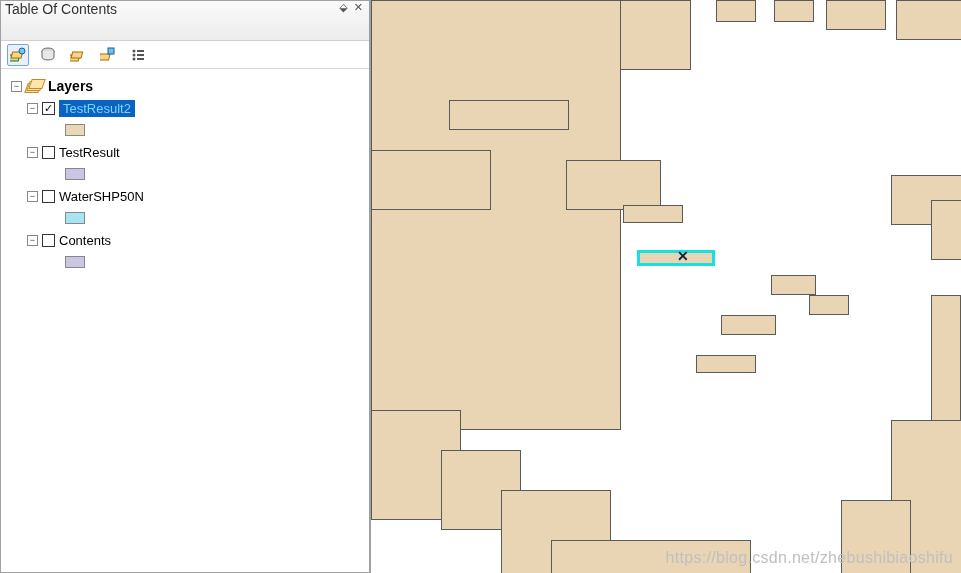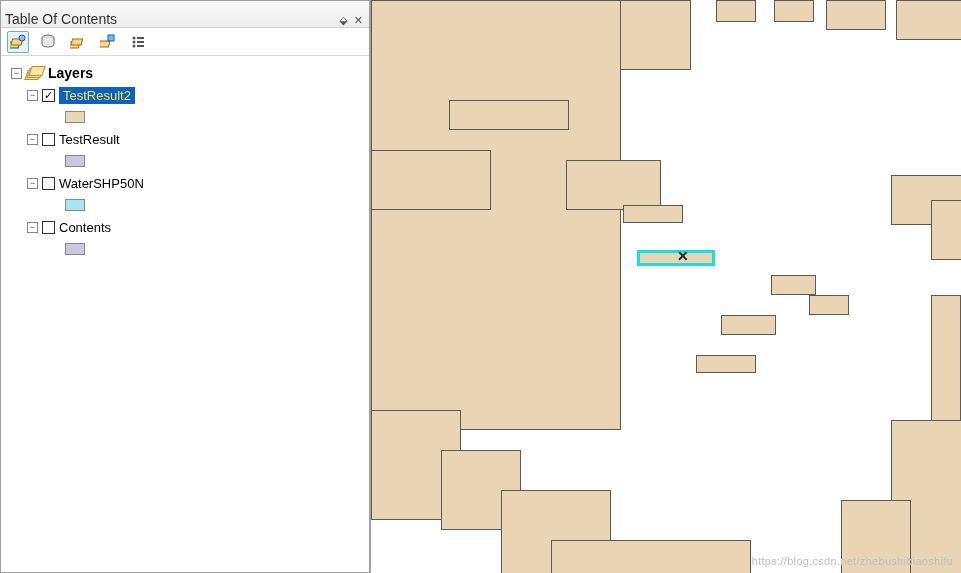--- a/index.html
+++ b/index.html
@@ -14,23 +14,23 @@
 }
 .toc-panel {
   width: 370px;
   height: 100%;
   border: 1px solid #a0a0a0;
   background: #fff;
   display: flex;
   flex-direction: column;
 }
 .toc-title {
-  height: 27px;
-  display: flex;
-  align-items: flex-end;
+  height: 40px;
+  display: flex;
+  align-items: flex-start;
   padding: 0 4px;
   font-size: 14px;
   color: #333;
   border-bottom: 1px solid #d0d0d0;
   background: linear-gradient(#fafafa,#ececec);
 }
 .toc-title-text { flex: 1; }
 .title-icons { display: flex; gap: 6px; padding-right: 2px; }
 .title-icons span { font-size: 11px; color: #555; cursor: pointer; }
 .toc-toolbar {
@@ -87,21 +87,21 @@
 }
 .layers-icon span:nth-child(1){ left:0; top:4px; }
 .layers-icon span:nth-child(2){ left:2px; top:2px; }
 .layers-icon span:nth-child(3){ left:4px; top:0; }
 .swatch {
   width: 20px; height: 12px;
   border: 1px solid #888;
 }
 .label { white-space: nowrap; }
 .label.selected {
-  background:#0a63c2; color:#fde047; padding:1px 4px;
+  background:#0a63c2; color:#7dd3fc; padding:1px 4px;
 }
 .bold { font-weight: bold; font-size: 14px; }
 
 
 .map-area {
   flex:1;
   height: 100%;
   position: relative;
   background: #fff;
   border-left: 1px solid #a0a0a0;
@@ -118,21 +118,21 @@
   background:#e9d5b3;
 }
 .sel-x {
   position:absolute;
   color:#0a2238;
   font-weight:bold;
   font-size:14px;
 }
 .watermark {
   position:absolute; right:8px; bottom:6px;
-  color:#c0c0c0; font-size:11px; letter-spacing:.3px;
+  color:#c0c0c0; font-size:16px; letter-spacing:.3px;
 }
 </style>
 </head>
 <body>
 
 <div class="toc-panel">
 
   <div class="toc-title">
     <span class="toc-title-text">Table Of Contents</span>
     <div class="title-icons">

